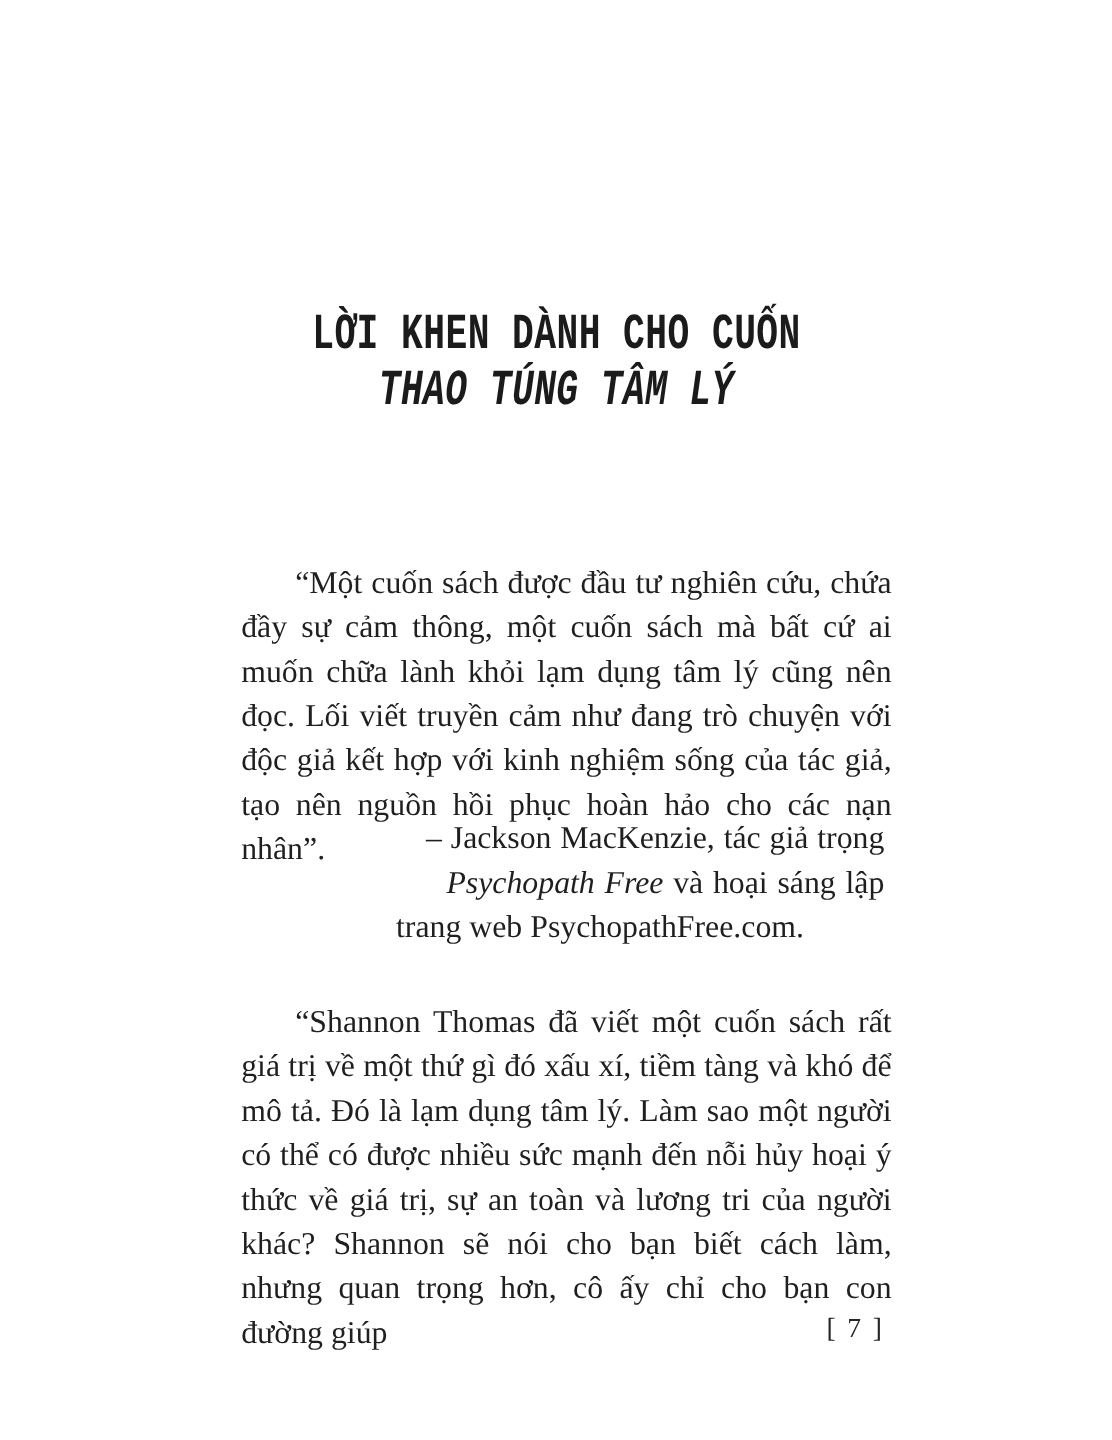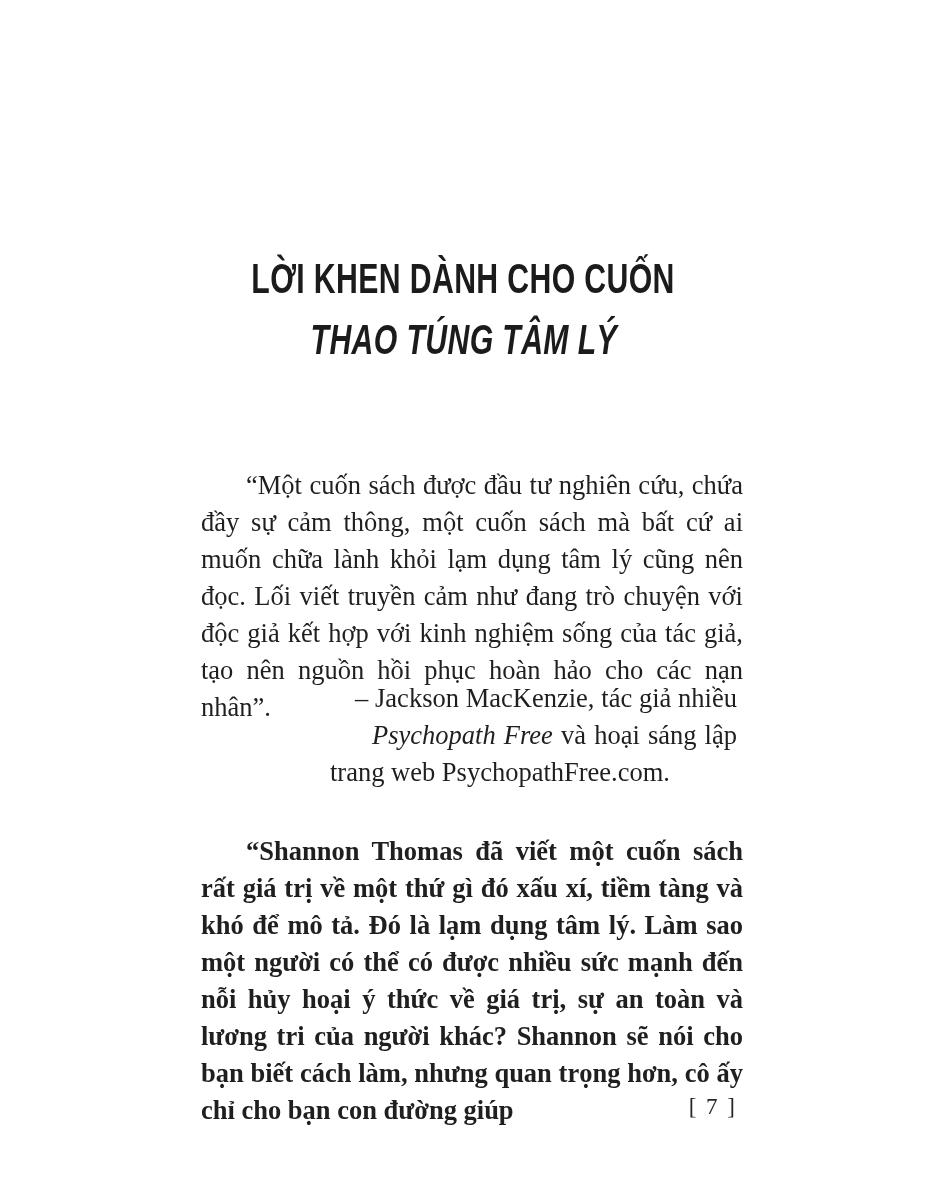--- a/index.html
+++ b/index.html
@@ -19,31 +19,31 @@
     overflow: hidden;
   }
 
   
   .title-block {
     position: absolute;
     top: 256px;
     left: 0;
     width: 100%;
     text-align: center;
-    font-family: Liberation Sans, sans-serif;
+    font-family: Liberation Mono, monospace;
     font-weight: bold;
     color: #1b1b1b;
   }
   .title-line {
     font-size: 42px;
     line-height: 46px;
     white-space: nowrap;
   }
   .title-line + .title-line {
-    margin-top: 15px;
+    margin-top: 1px;
   }
   .title-line .condense {
     display: inline-block;
     transform: scaleX(0.72);
     transform-origin: center;
     letter-spacing: 0.5px;
   }
   .title-line.italic {
     font-style: italic;
   }
@@ -53,21 +53,21 @@
     position: absolute;
     left: 195px;
     width: 542px;
     margin: 6px;
     font-size: 26.5px;
     line-height: 37px;
     text-align: justify;
     text-indent: 45px;
   }
   .para1 { top: 461px; }
-  .para2 { top: 827px; font-weight: bold; }
+  .para2 { top: 827px; }
 
   
   .attribution {
     position: absolute;
     left: 330px;
     top: 680px;
     width: 407px;
     margin: 0;
     font-size: 26.5px;
     line-height: 37px;
@@ -99,20 +99,20 @@
       <span class="condense">LỜI KHEN DÀNH CHO CUỐN</span>
     </div>
     <div class="title-line italic">
       <span class="condense">THAO TÚNG TÂM LÝ</span>
     </div>
   </header>
 
   <p class="body-para para1">“Một cuốn sách được đầu tư nghiên cứu, chứa đầy sự cảm thông, một cuốn sách mà bất cứ ai muốn chữa lành khỏi lạm dụng tâm lý cũng nên đọc. Lối viết truyền cảm như đang trò chuyện với độc giả kết hợp với kinh nghiệm sống của tác giả, tạo nên nguồn hồi phục hoàn hảo cho các nạn nhân”.</p>
 
   <p class="attribution">
-    <span>– Jackson MacKenzie, tác giả nhiều </span><em>Psychopath Free</em><span> và hoại sáng lập trang web PsychopathFree.com.</span>
+    <span>– Jackson MacKenzie, tác giả trọng </span><em>Psychopath Free</em><span> và hoại sáng lập trang web PsychopathFree.com.</span>
   </p>
 
   <p class="body-para para2">“Shannon Thomas đã viết một cuốn sách rất giá trị về một thứ gì đó xấu xí, tiềm tàng và khó để mô tả. Đó là lạm dụng tâm lý. Làm sao một người có thể có được nhiều sức mạnh đến nỗi hủy hoại ý thức về giá trị, sự an toàn và lương tri của người khác? Shannon sẽ nói cho bạn biết cách làm, nhưng quan trọng hơn, cô ấy chỉ cho bạn con đường giúp</p>
 
   <div class="page-number">[ 7 ]</div>
 
 </div>
 
 </body></html>

